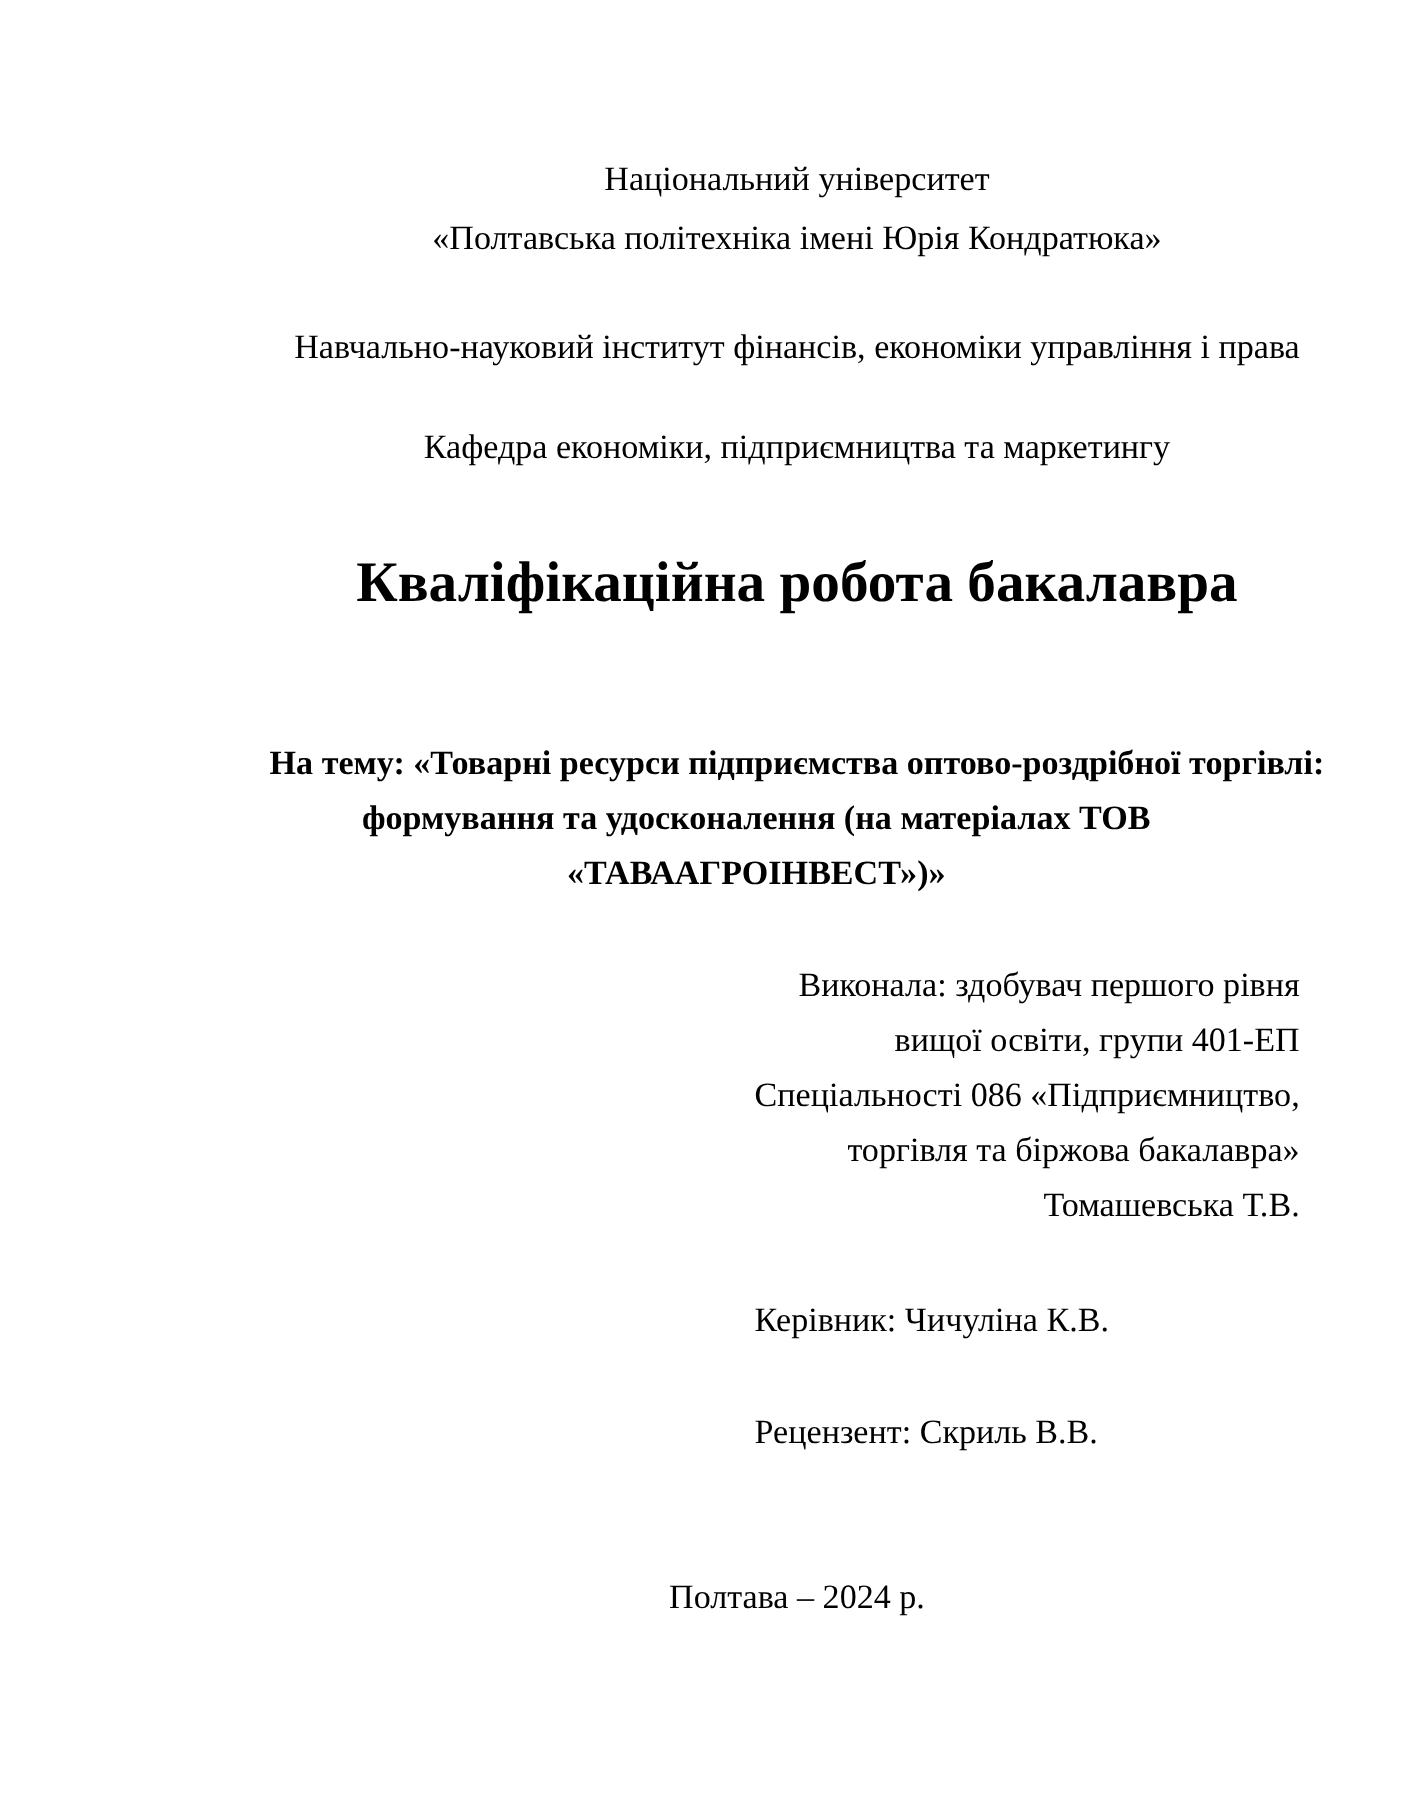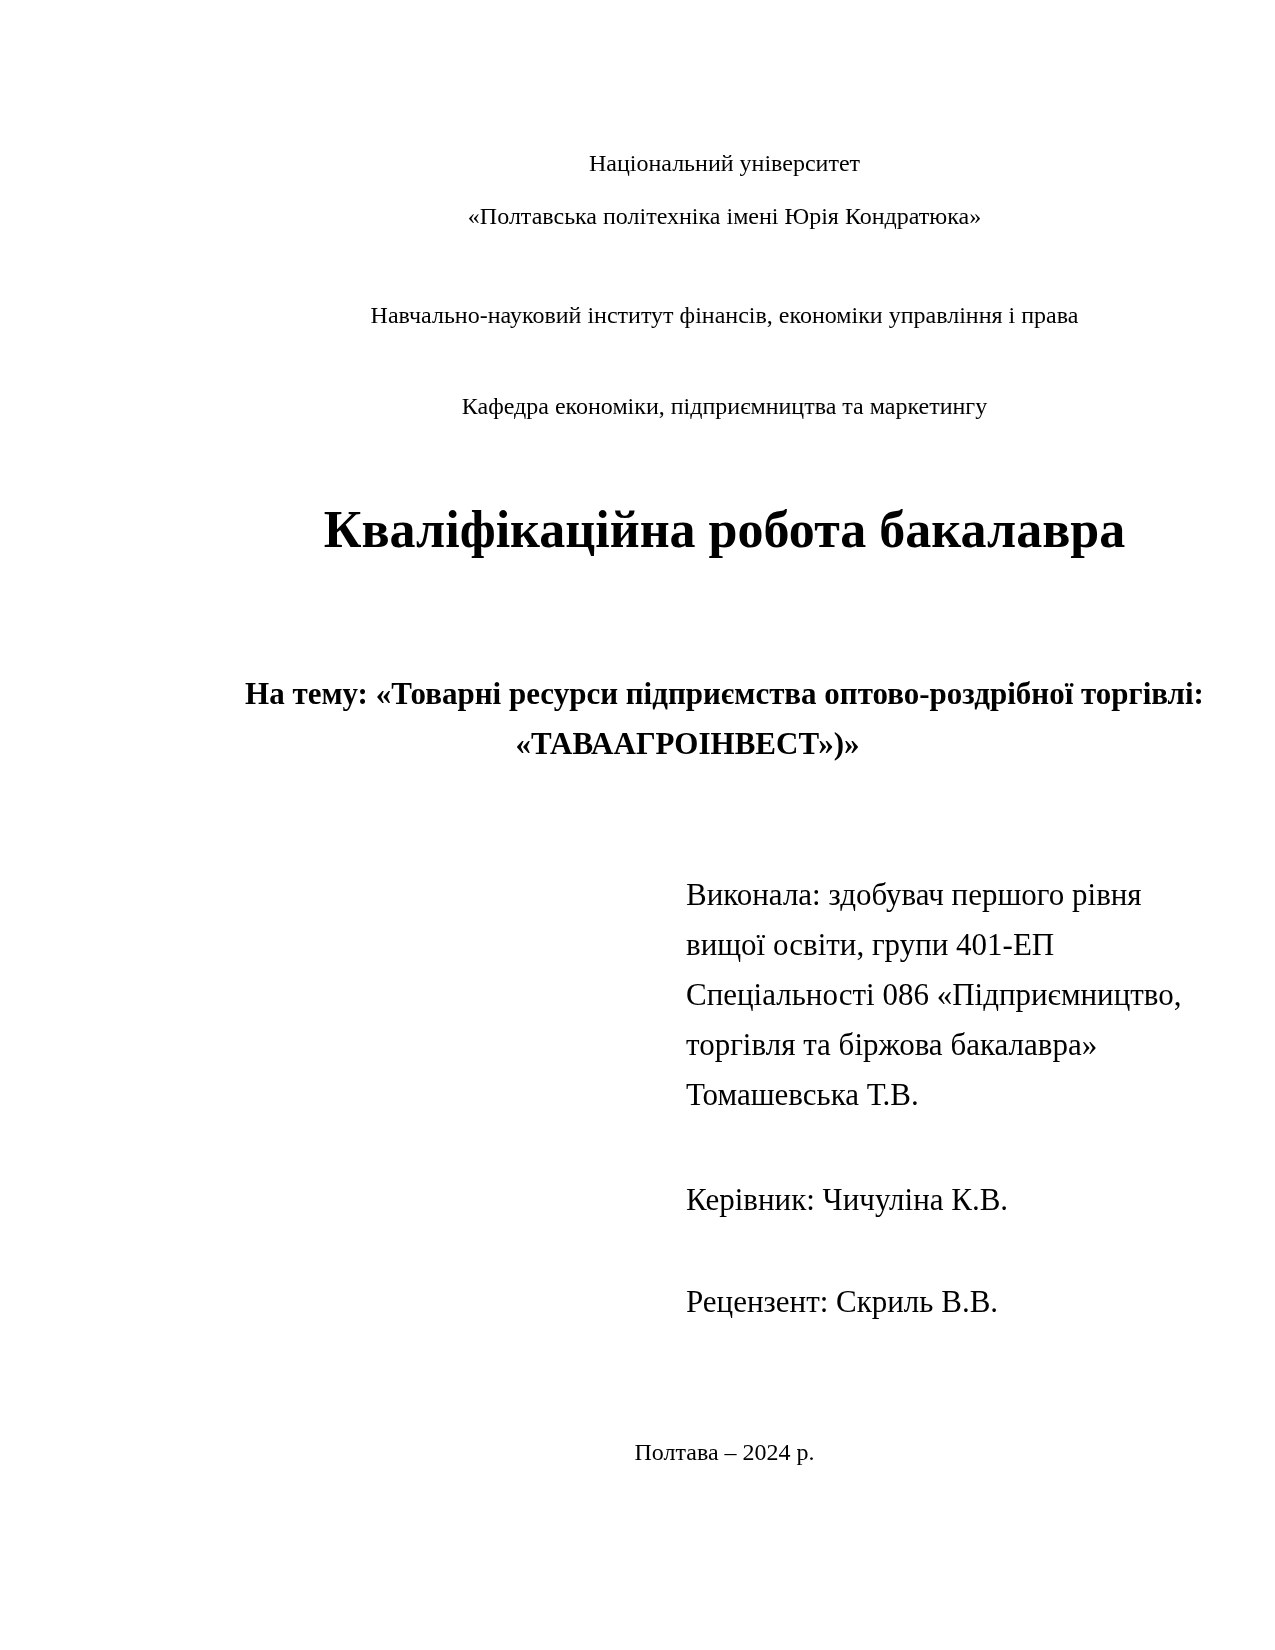--- a/index.html
+++ b/index.html
@@ -16,21 +16,21 @@
     font-family: "Liberation Serif", "DejaVu Serif", serif;
     overflow: hidden;
   }
   
   .cline {
     position: absolute;
     left: 160px;
     right: 60px;
     text-align: center;
     text-indent: 74px; 
-    font-size: 24px;
+    font-size: 31px;
     line-height: 50px;
     white-space: nowrap;
   }
   .title-line {
     font-weight: bold;
     font-size: 52px;
     line-height: 60px;
   }
   .topic-block {
     position: absolute;
@@ -44,21 +44,21 @@
     margin-top: 48px;
   }
   .topic-block .t1 { text-indent: 74px; white-space: nowrap; }
   .topic-block .t2, .topic-block .t3 { text-indent: 0; white-space: nowrap; }
   .credits-block {
     position: absolute;
     left: 686px;
     top: 870px;
     font-size: 31px;
     line-height: 50px;
-    text-align: left;
+    text-align: right;
     white-space: nowrap;
   }
   .credit-line {
     position: absolute;
     left: 686px;
     font-size: 31px;
     line-height: 50px;
     text-align: center;
     white-space: nowrap;
   }
@@ -73,20 +73,21 @@
   <div class="cline" style="top:191px">«Полтавська політехніка імені Юрія Кондратюка»</div>
 
   <div class="cline" style="top:290px">Навчально-науковий інститут фінансів, економіки управління і права</div>
 
   <div class="cline" style="top:381px">Кафедра економіки, підприємництва та маркетингу</div>
 
   <div class="cline title-line" style="top:500px">Кваліфікаційна робота бакалавра</div>
 
   <div class="topic-block">
     <div class="t1">На тему: «Товарні ресурси підприємства оптово-роздрібної торгівлі:</div>
+    <div class="t2">формування та удосконалення (на матеріалах ТОВ</div>
     <div class="t3">«ТАВААГРОІНВЕСТ»)»</div>
   </div>
 
   <div class="credits-block">
     <div>Виконала: здобувач першого рівня</div>
     <div>вищої освіти, групи 401-ЕП</div>
     <div>Спеціальності 086 «Підприємництво,</div>
     <div>торгівля та біржова бакалавра»</div>
     <div>Томашевська Т.В.</div>
   </div>

